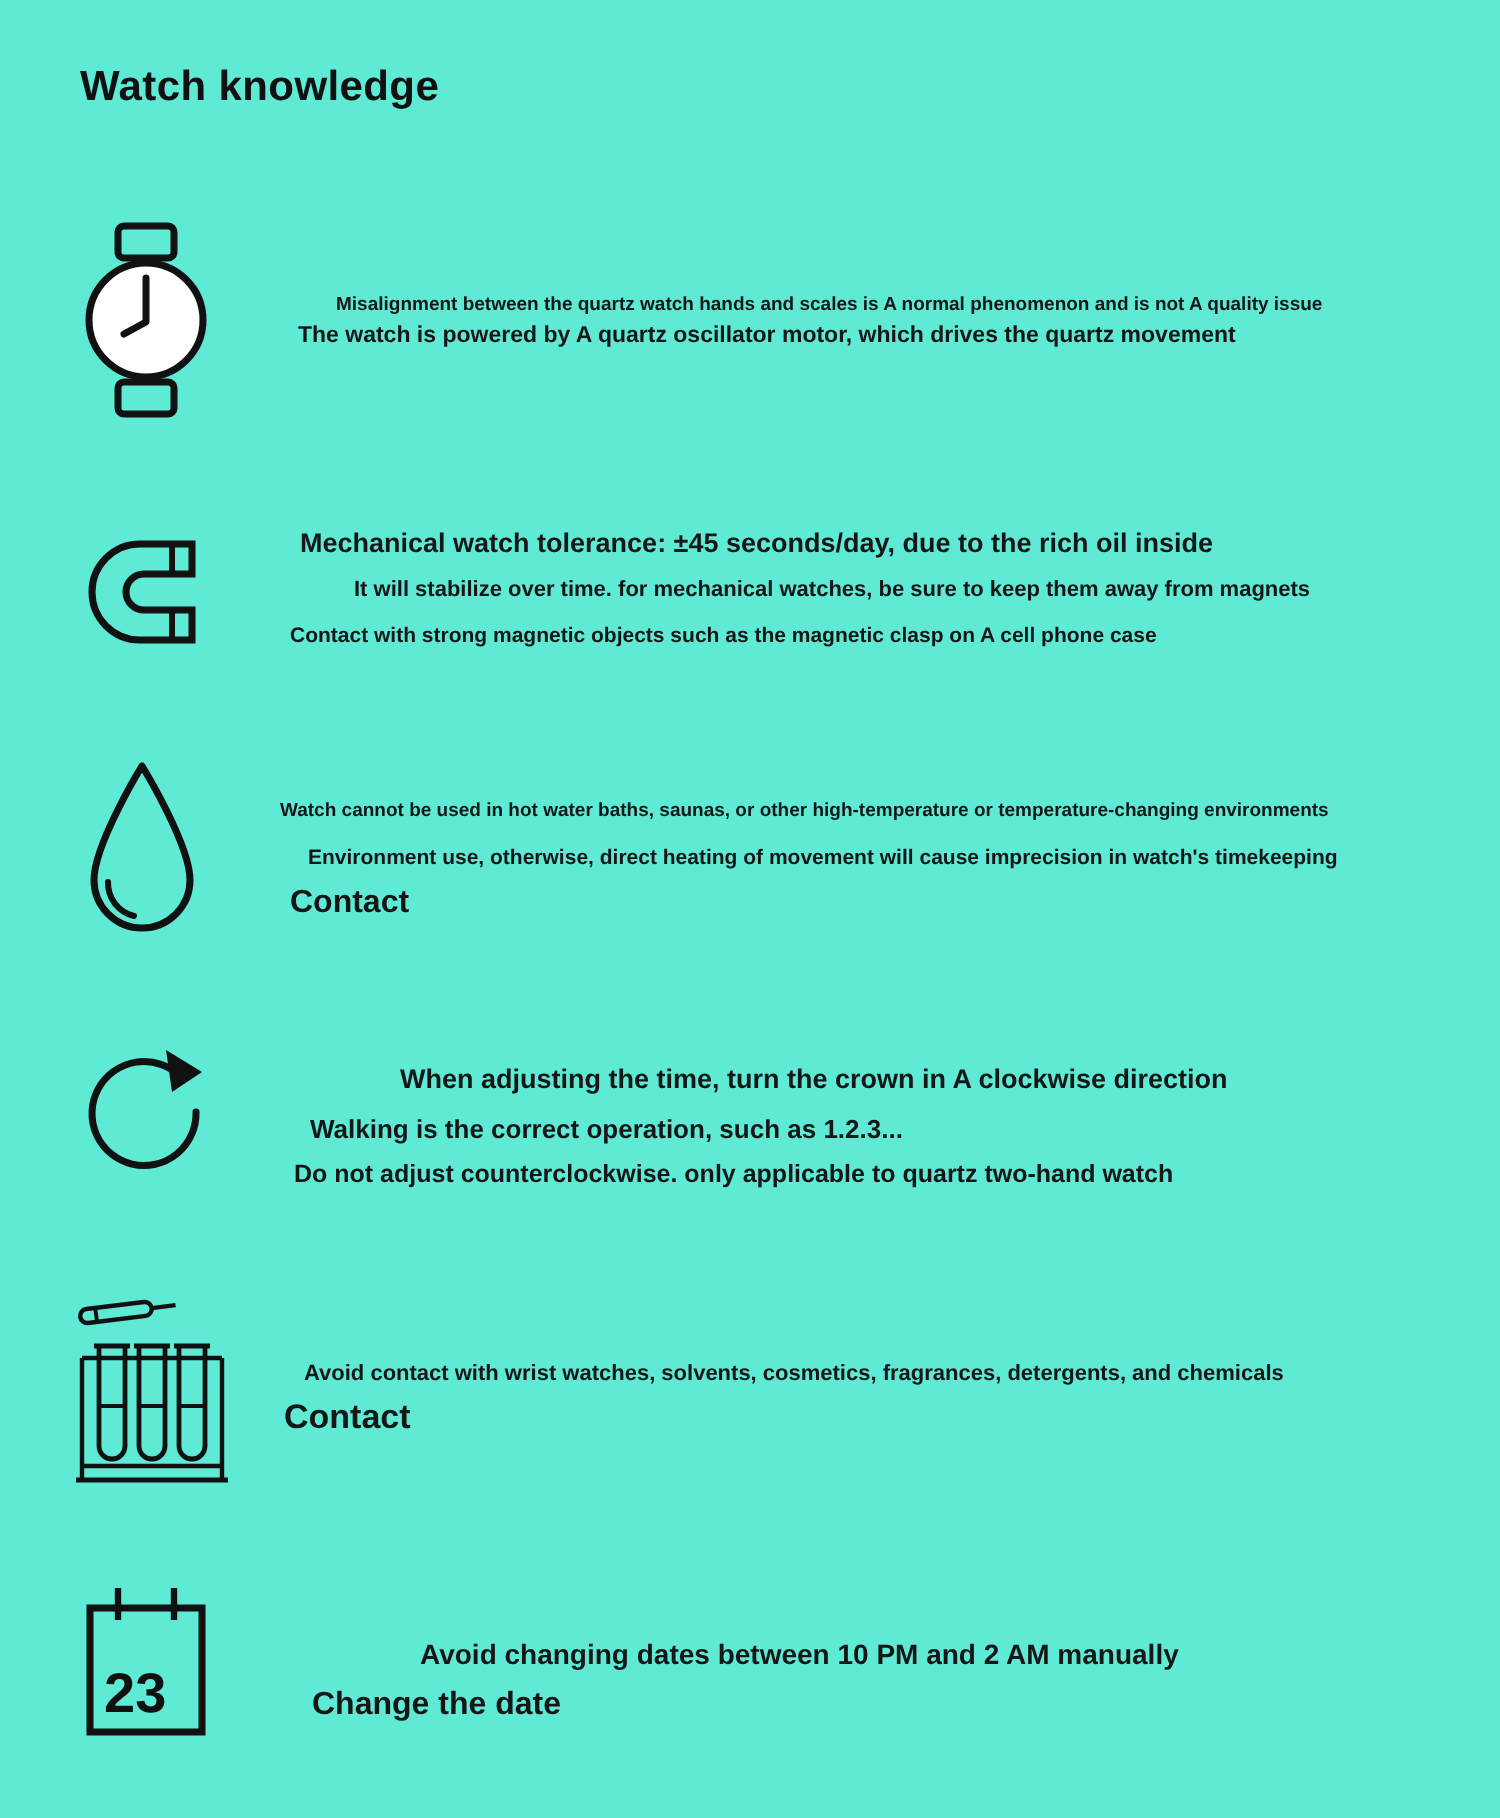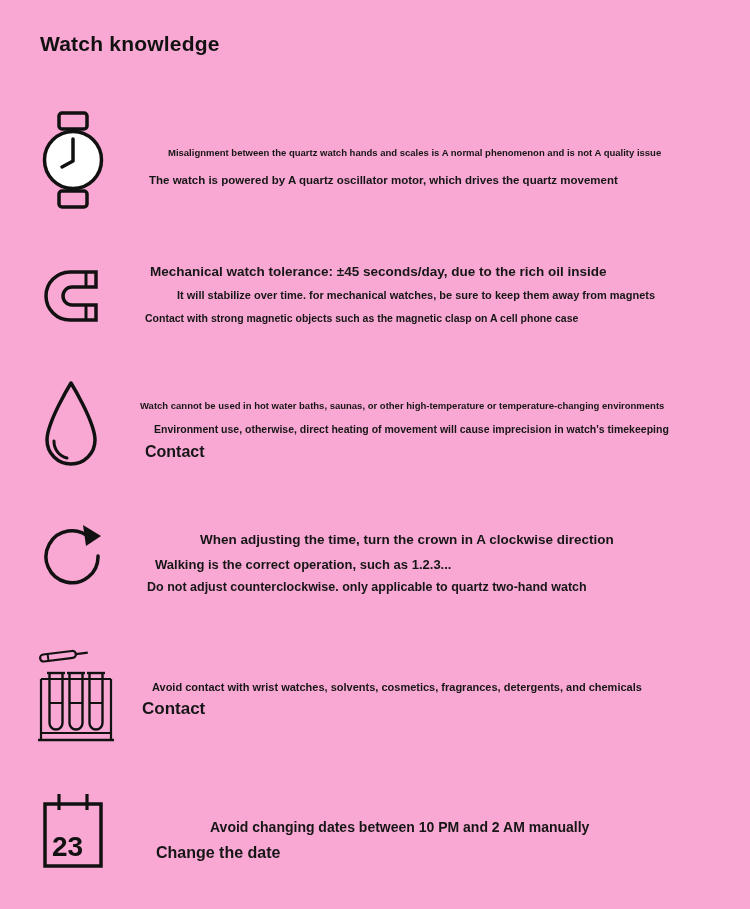--- a/index.html
+++ b/index.html
@@ -1,21 +1,21 @@
 <!DOCTYPE html>
 <html><head>
 <meta charset="utf-8">
 <style>
   * { margin: 0; padding: 0; box-sizing: border-box; }
   html, body { background: #ffffff; }
   .page {
     position: relative;
     width: 750px;
     height: 909px;
-    background: #f9a8d4;
+    background: #5eead4;
     font-family: "Liberation Sans", sans-serif;
     color: #111111;
     overflow: hidden;
   }
   .title {
     position: absolute;
     left: 40px;
     top: 32px;
     font-size: 21px;
     font-weight: 700;
@@ -41,21 +41,21 @@
   <div>
     <div class="icon" style="left:42px; top:110px;">
       <svg width="62" height="100" viewBox="0 0 62 100">
         <rect x="17" y="3" width="28" height="16" rx="3" fill="none" stroke="#111" stroke-width="3.5"></rect>
         <rect x="17" y="81" width="28" height="16" rx="3" fill="none" stroke="#111" stroke-width="3.5"></rect>
         <circle cx="31" cy="50" r="28.5" fill="#ffffff" stroke="#111" stroke-width="3.5"></circle>
         <polyline points="31,29 31,51 20,57" fill="none" stroke="#111" stroke-width="3.5" stroke-linecap="round" stroke-linejoin="round"></polyline>
       </svg>
     </div>
     <div class="line" style="left:168px; top:147px; font-size:9.5px;">Misalignment between the quartz watch hands and scales is A normal phenomenon and is not A quality issue</div>
-    <div class="line" style="left:149px; top:162px; font-size:11.5px;margin-top:12px;">The watch is powered by A quartz oscillator motor, which drives the quartz movement</div>
+    <div class="line" style="left:149px; top:162px; font-size:11.5px;">The watch is powered by A quartz oscillator motor, which drives the quartz movement</div>
   </div>
 
   <div>
     <div class="icon" style="left:42px; top:264px;">
       <svg width="60" height="60" viewBox="0 0 60 60">
         <path d="M54,8 H28 A24,24 0 0 0 28,56 H54 V41 H30 A9,9 0 0 1 30,23 H54 Z" fill="none" stroke="#111" stroke-width="3.5" stroke-linejoin="miter"></path>
         <line x1="44" y1="8" x2="44" y2="23" stroke="#111" stroke-width="3"></line>
         <line x1="44" y1="41" x2="44" y2="56" stroke="#111" stroke-width="3"></line>
       </svg>
     </div>

